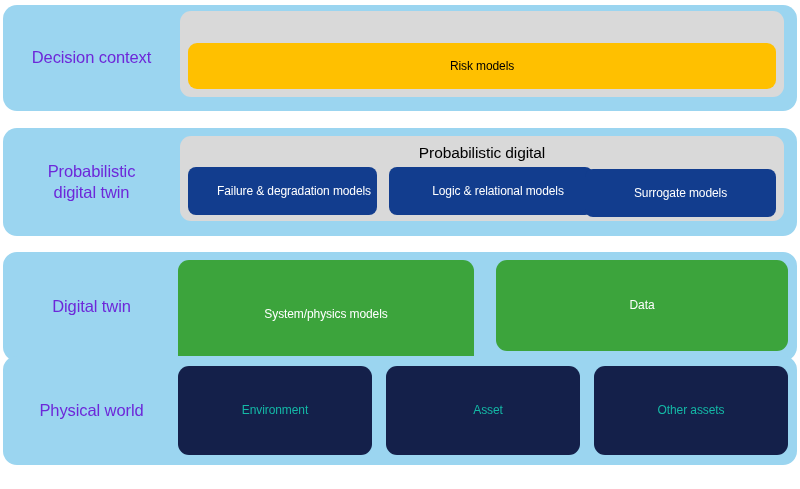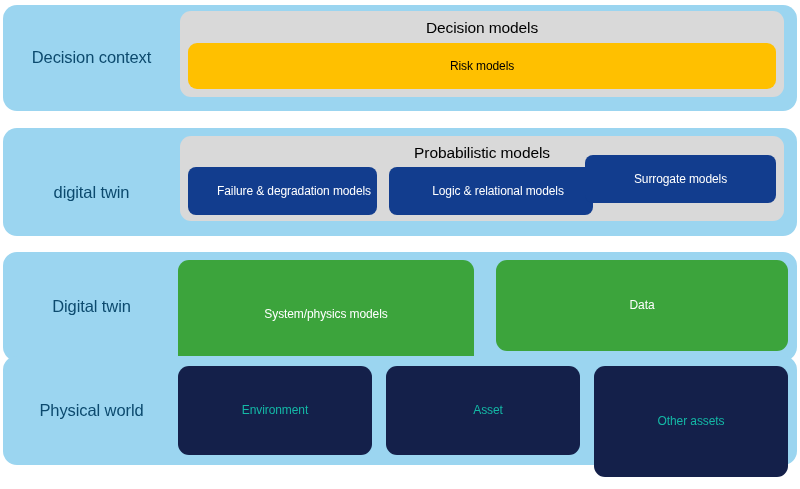--- a/index.html
+++ b/index.html
@@ -37,21 +37,21 @@
   .row-label {
     position: absolute;
     left: 0;
     top: 0;
     width: 177px;
     height: 100%;
     display: flex;
     align-items: center;
     justify-content: center;
     text-align: center;
-    color: #0c4a6e;
+    color: #6d28d9;
     font-size: 16.5px;
     line-height: 1.28;
     letter-spacing: -0.1px;
     padding: 0 6px;
     box-sizing: border-box;
   }
 
   
   .group-box {
     position: absolute;
@@ -91,55 +91,54 @@
 </style>
 </head>
 <body>
 
 <div class="diagram">
 
   <div class="band band-1">
     <div class="row-label">Decision context</div>
 
     <div class="group-box" style="left:177px; top:6px; width:604px; height:86px;">
-      <div class="group-title" style="top:8px;">Decision models</div>
       <div class="pill orange" style="left:8px; top:32px; width:588px; height:46px;">Risk models</div>
     </div>
   </div>
 
   <div class="band band-2">
     <div class="row-label">
       <span>
-        <br>
+        <span>Probabilistic</span><br>
         <span>digital twin</span>
       </span>
     </div>
 
     <div class="group-box" style="left:177px; top:8px; width:604px; height:85px;">
-      <div class="group-title" style="top:8px;">Probabilistic models</div>
+      <div class="group-title" style="top:8px;">Probabilistic digital</div>
 
       <div class="pill blue" style="left:8px; top:31px; width:189px; height:48px;padding-left:29px;">Failure &amp; degradation models</div>
 
       <div class="pill blue" style="left:209px; top:31px; width:204px; height:48px;padding-left:20px;">Logic &amp; relational models</div>
 
-      <div class="pill blue" style="left:405px; top:19px; width:191px; height:48px;">Surrogate models</div>
+      <div class="pill blue" style="left:405px; top:33px; width:191px; height:48px;">Surrogate models</div>
     </div>
   </div>
 
   <div class="band band-3">
     <div class="row-label">Digital twin</div>
 
     <div class="pill green" style="left:175px; top:8px; width:296px; height:109px;">System/physics models</div>
 
     <div class="pill green" style="left:493px; top:8px; width:292px; height:91px;">Data</div>
   </div>
 
   <div class="band band-4">
     <div class="row-label">Physical world</div>
 
     <div class="pill navydeep" style="left:175px; top:10px; width:194px; height:89px;">Environment</div>
 
     <div class="pill navydeep" style="left:383px; top:10px; width:194px; height:89px;padding-left:16px;">Asset</div>
 
-    <div class="pill navydeep" style="left:591px; top:10px; width:194px; height:111px;">Other assets</div>
+    <div class="pill navydeep" style="left:591px; top:10px; width:194px; height:89px;">Other assets</div>
   </div>
 
 </div>
 
 </body></html>

